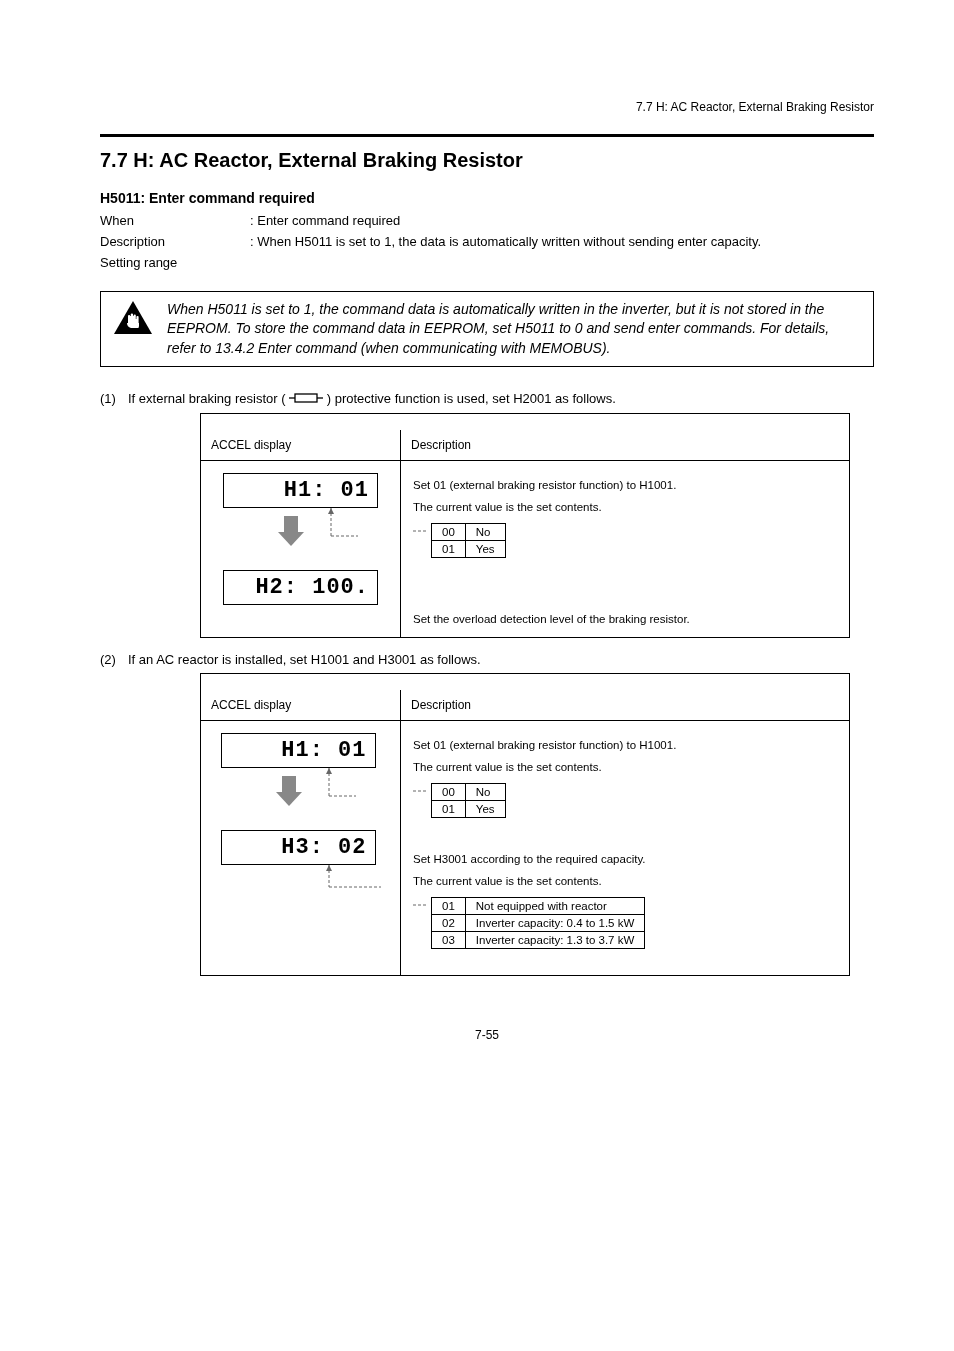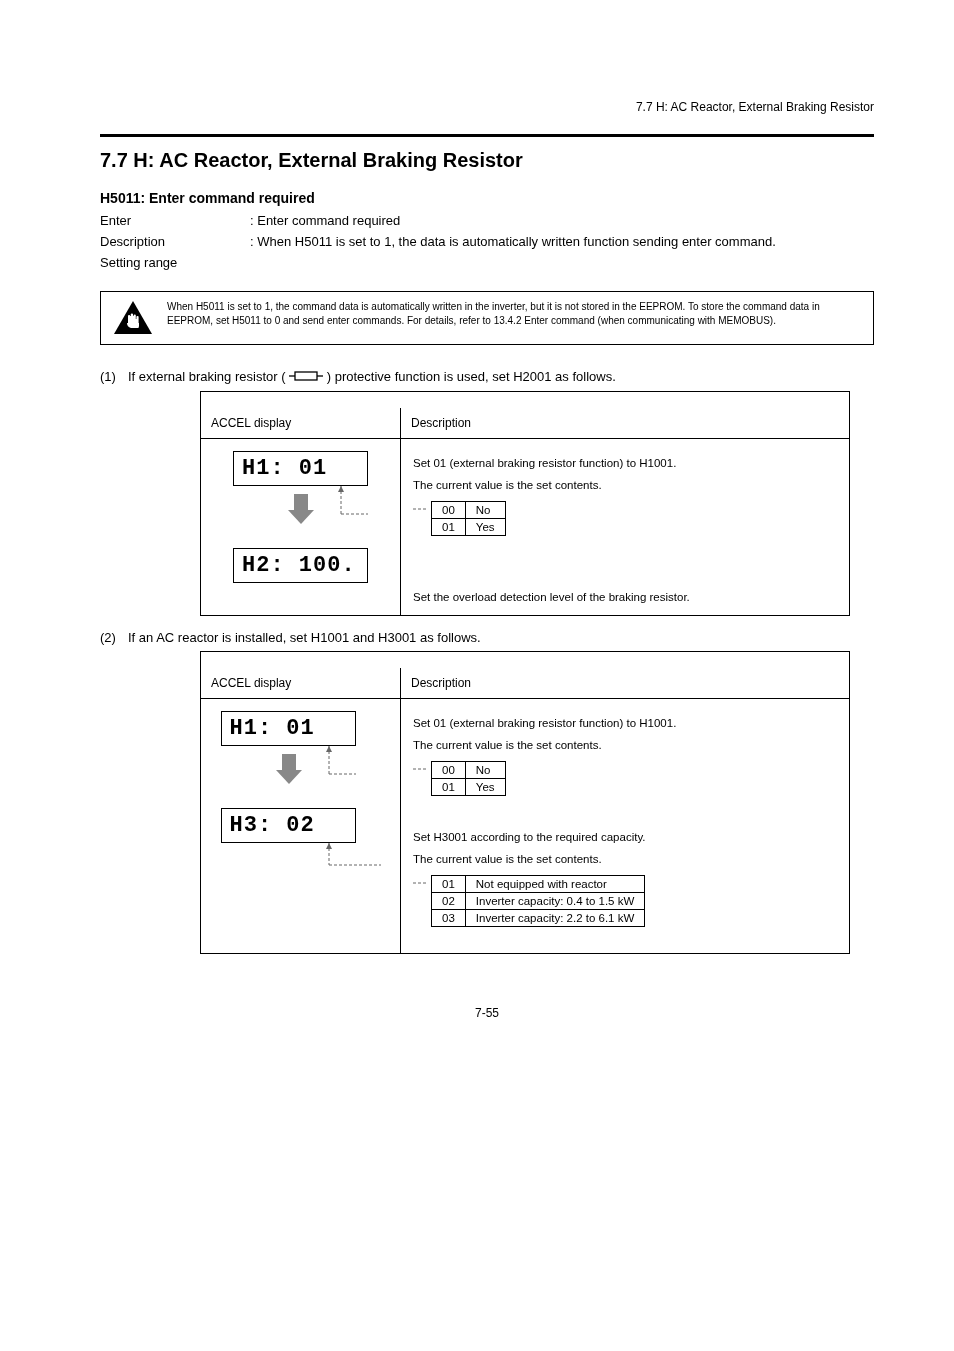--- a/index.html
+++ b/index.html
@@ -42,22 +42,23 @@
   .caution-box {
     border: 1.5px solid #000;
     margin: 18px 0 24px 0;
     padding: 8px 12px 8px 12px;
     display: flex;
     align-items: flex-start;
     gap: 14px;
   }
   .caution-icon svg { display: block; }
   .caution-text {
-    font-size: 10px;
+    font-size: 14px;
     line-height: 1.4;
+    font-style: italic;
   }
   .numlist-item {
     display: flex;
     gap: 6px;
     font-size: 13px;
     margin: 4px 0 6px 0;
   }
   .numlist-item .num { min-width: 22px; }
   .block {
     border: 1.5px solid #000;
@@ -91,22 +92,22 @@
   }
   .block-hdr1 { width: 200px; border-right: 1.5px solid #000; }
   .block-hdr2 { flex: 1; }
   .lcd {
     border: 1.5px solid #000;
     padding: 4px 8px;
     font-family: "Courier New", monospace;
     font-size: 22px;
     letter-spacing: 1px;
     margin: 2px 0 0 0;
-    width: 135px;
-    text-align: left;
+    width: 155px;
+    text-align: right;
     font-weight: bold;
   }
   .inner-table {
     border: 1px solid #000;
     border-collapse: collapse;
     margin-top: 8px;
     font-size: 11.5px;
   }
   .inner-table td {
     border: 1px solid #000;
@@ -128,26 +129,26 @@
 
 <div class="page">
   <div style="text-align:right;font-size:12px;">7.7 H: AC Reactor, External Braking Resistor</div>
   <hr class="header-rule">
 
   <h1 class="section-title">7.7 H: AC Reactor, External Braking Resistor</h1>
 
   <div class="subsection">H5011: Enter command required</div>
 
   <div class="line">
-    <span class="label">Enter</span>
+    <span class="label">When</span>
     <span class="val">: Enter command required</span>
   </div>
   <div class="line">
     <span class="label">Description</span>
-    <span class="val">: When H5011 is set to 1, the data is automatically written function sending enter command.</span>
+    <span class="val">: When H5011 is set to 1, the data is automatically written without sending enter capacity.</span>
   </div>
   <div class="line">
     <span class="label">Setting range</span>
   </div>
 
   <div class="caution-box">
     <span class="caution-icon">
       <svg width="40" height="36" viewBox="0 0 40 36">
         <polygon points="20,1 39,34 1,34" fill="#000"></polygon>
         <g transform="translate(20,21)">
@@ -290,21 +291,21 @@
                 <tr>
                   <td>01</td>
                   <td>Not equipped with reactor</td>
                 </tr>
             <tr>
                   <td>02</td>
                   <td>Inverter capacity: 0.4 to 1.5 kW</td>
                 </tr>
             <tr>
                   <td>03</td>
-                  <td>Inverter capacity: 2.2 to 6.1 kW</td>
+                  <td>Inverter capacity: 1.3 to 3.7 kW</td>
                 </tr>
           </tbody>
             </table>
         </div>
       </div>
     </div>
   </div>
 
   <div class="footer">7-55</div>
 </div>

